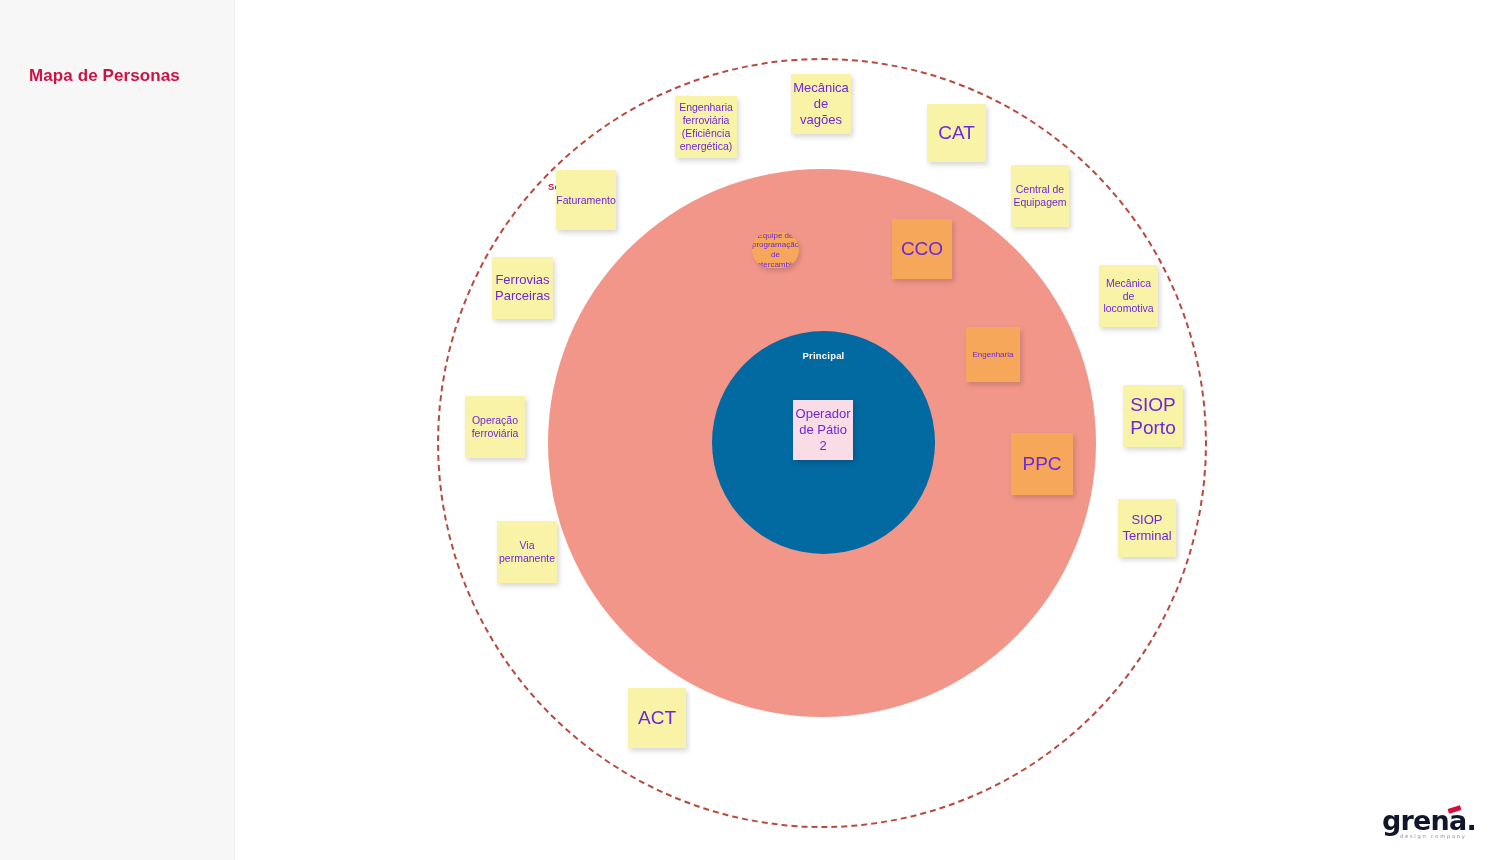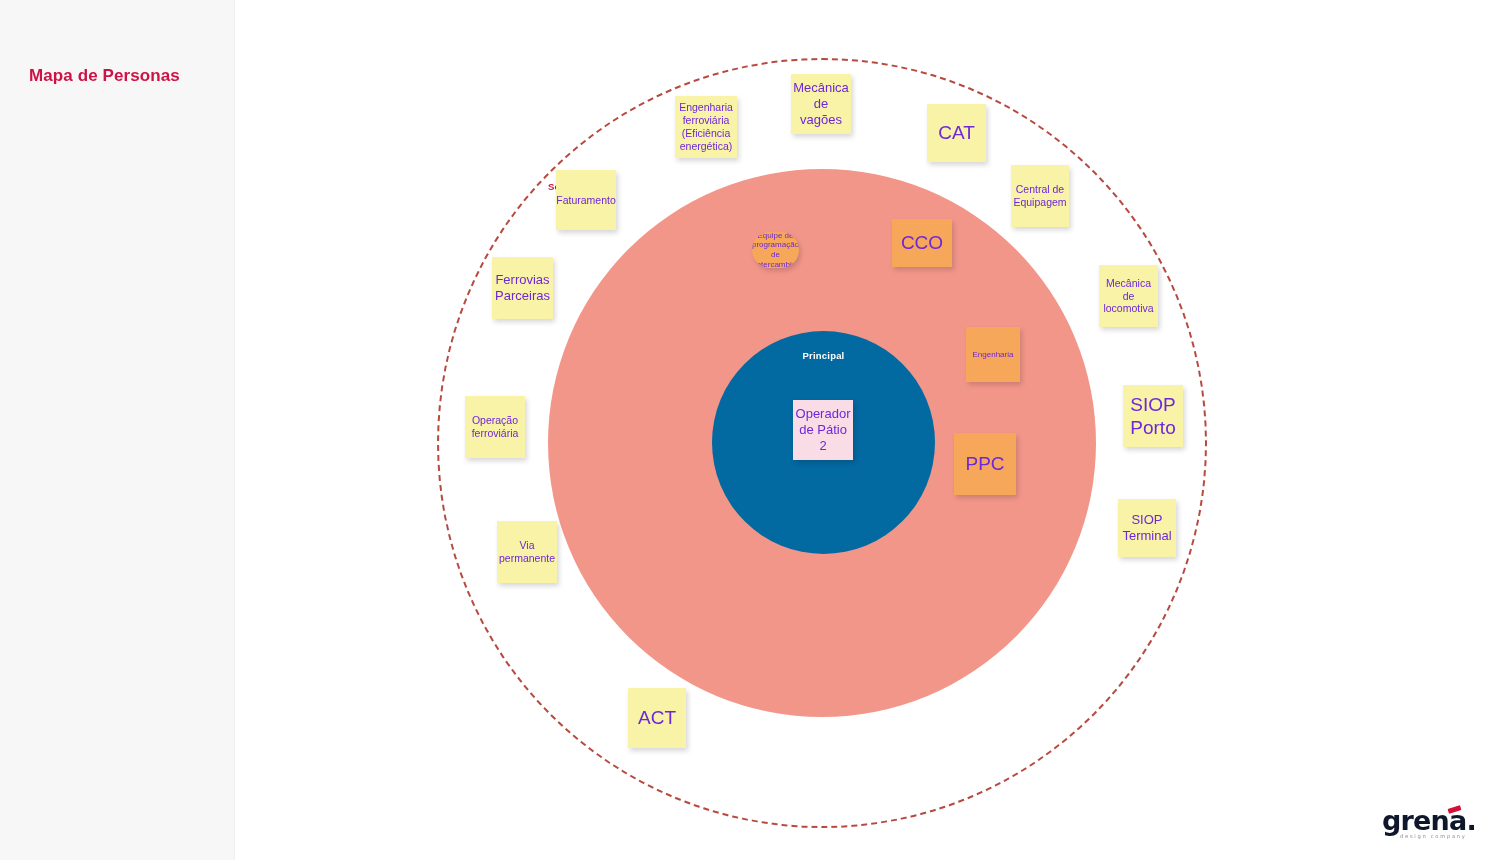--- a/index.html
+++ b/index.html
@@ -193,25 +193,25 @@
 
     <div class="note pink sz-md" style="left:558px; top:400px; width:60px; height:60px;">Operador
 de Pátio
 2</div>
 
     <div class="note orange sz-xs" style="left:517px; top:232px; width:47px; height:36px;border-radius:21px;">Equipe de
 programação
 de
 intercambio</div>
 
-    <div class="note orange sz-lg" style="left:657px; top:219px; width:60px; height:48px;">CCO</div>
+    <div class="note orange sz-lg" style="left:657px; top:219px; width:60px; height:60px;">CCO</div>
 
     <div class="note orange sz-xs" style="left:731px; top:327px; width:54px; height:55px;">Engenharia</div>
 
-    <div class="note orange sz-lg" style="left:719px; top:433px; width:62px; height:62px;">PPC</div>
+    <div class="note orange sz-lg" style="left:776px; top:433px; width:62px; height:62px;">PPC</div>
 
     <div class="note yellow sz-sm" style="left:440px; top:96px; width:62px; height:62px;">Engenharia
 ferroviária
 (Eficiência
 energética)</div>
 
     <div class="note yellow sz-md" style="left:556px; top:74px; width:60px; height:60px;">Mecânica
 de
 vagões</div>
 

